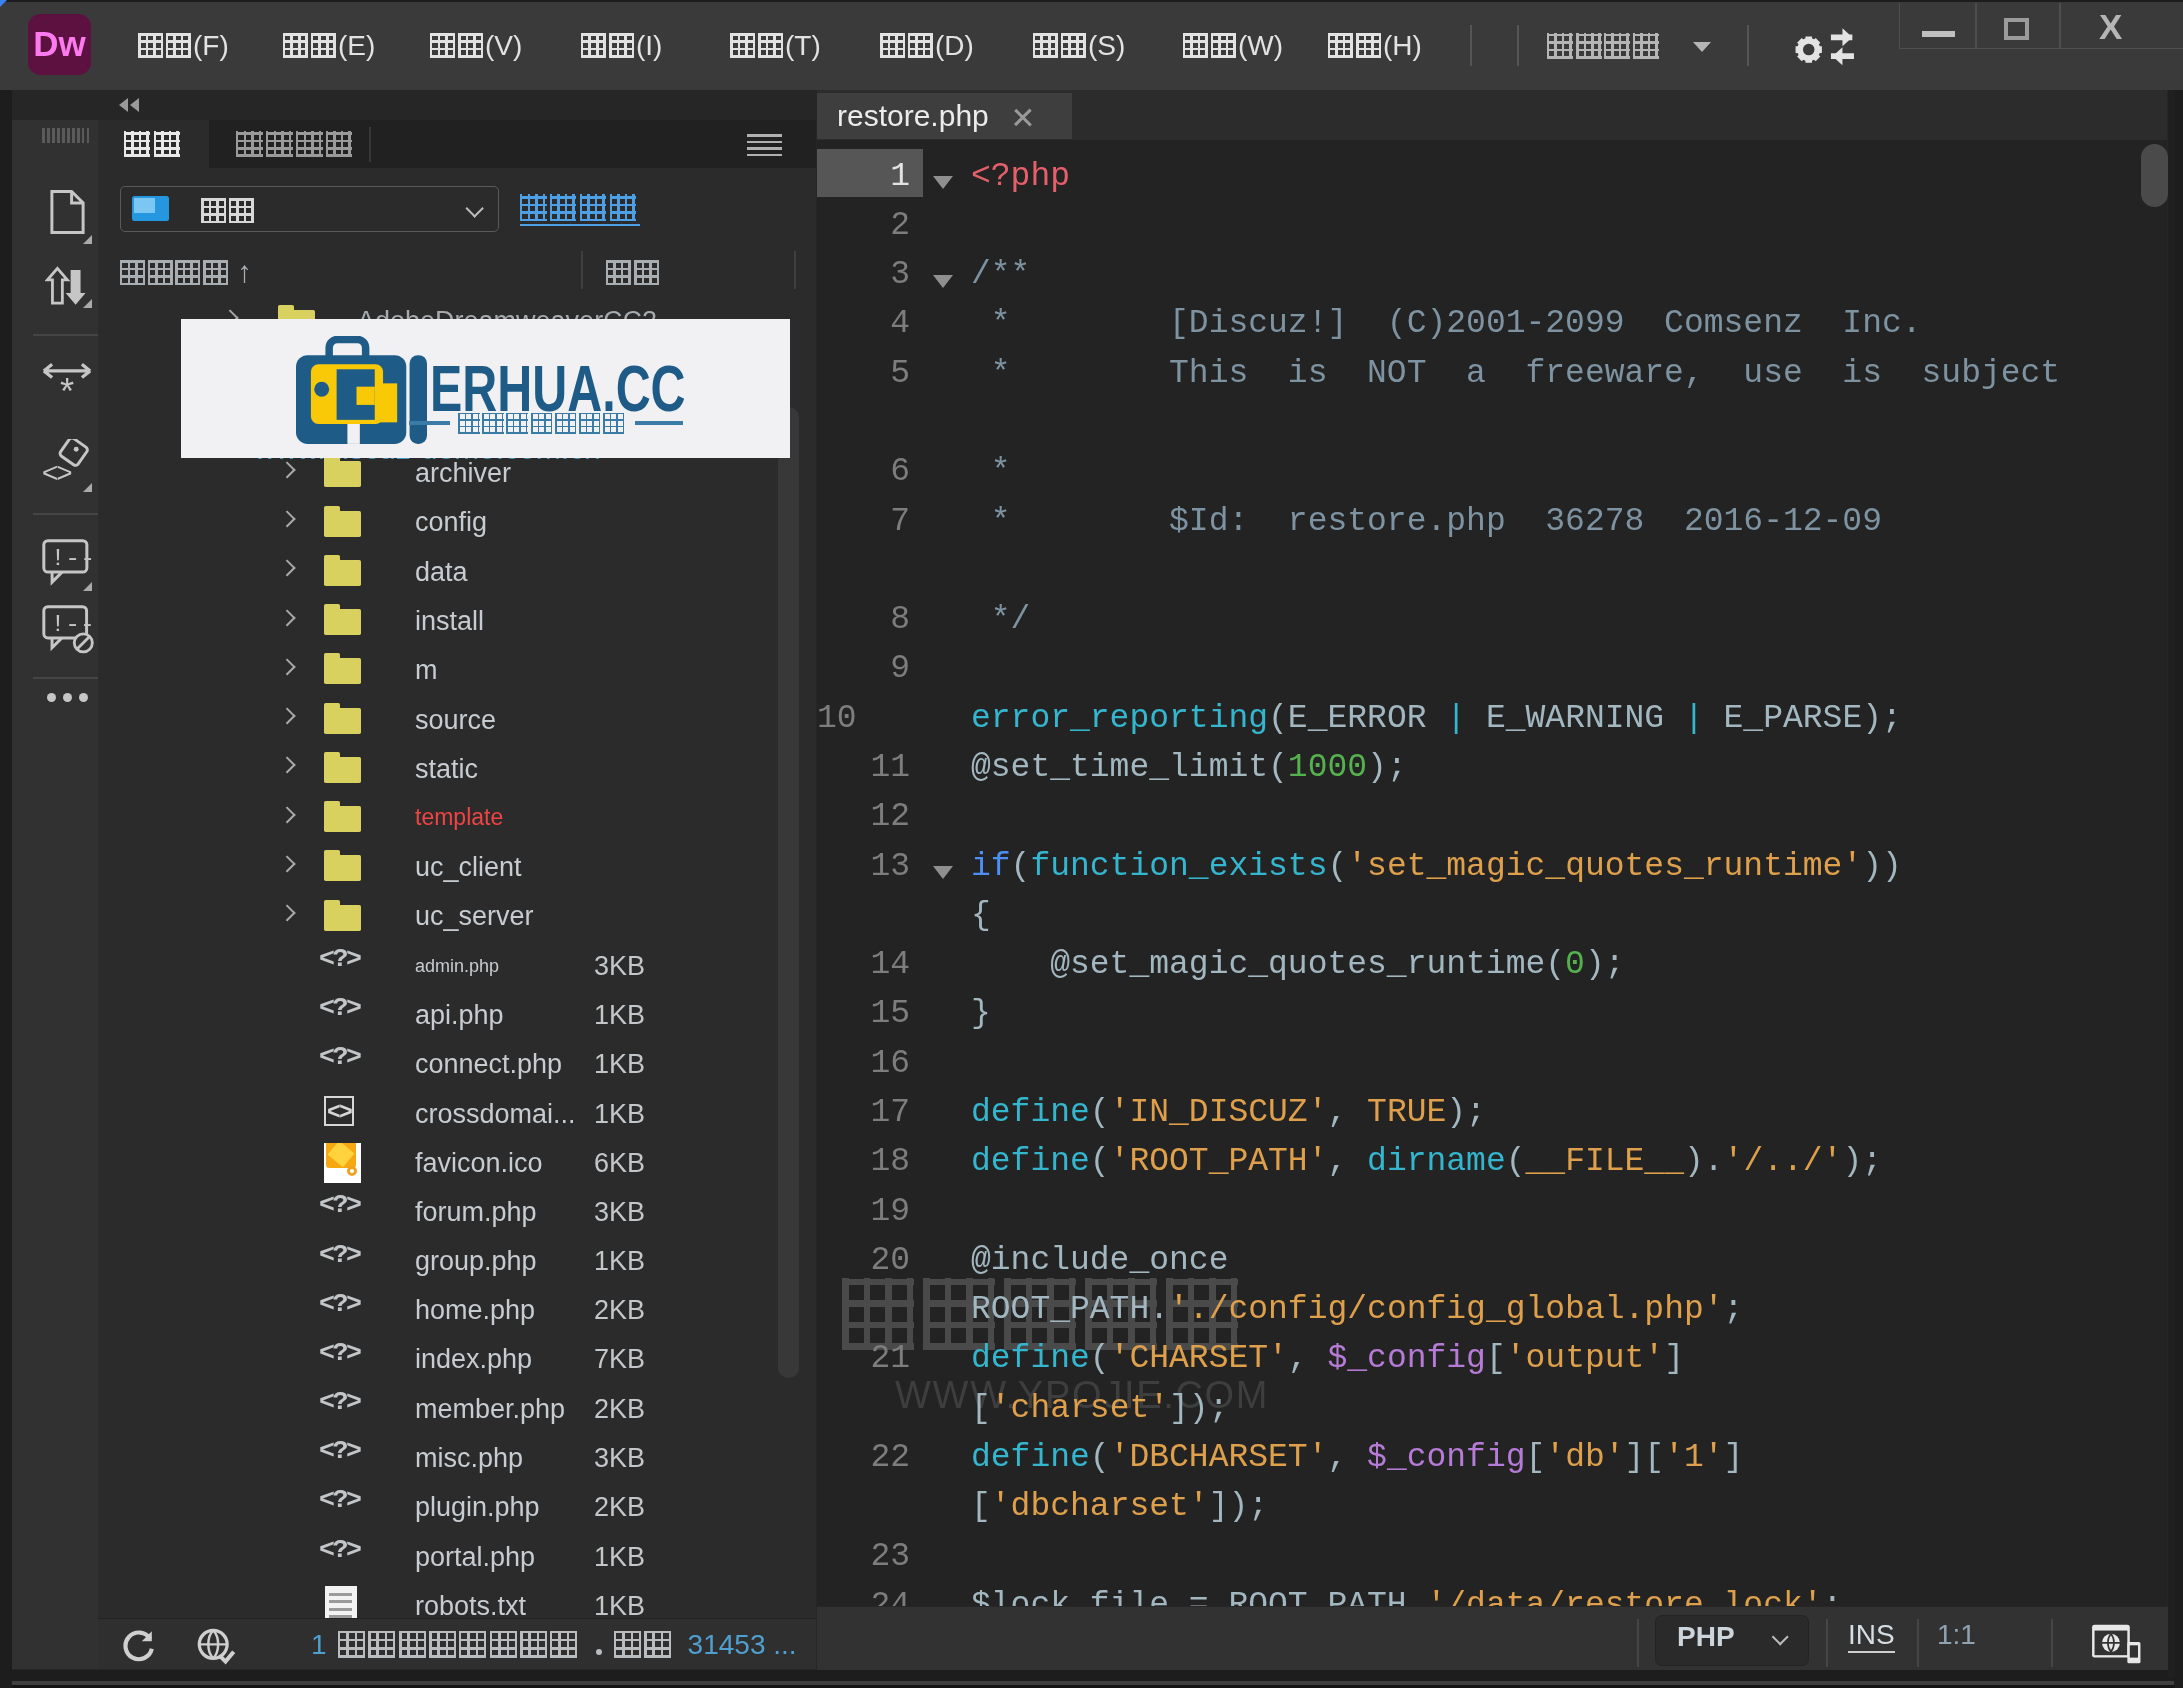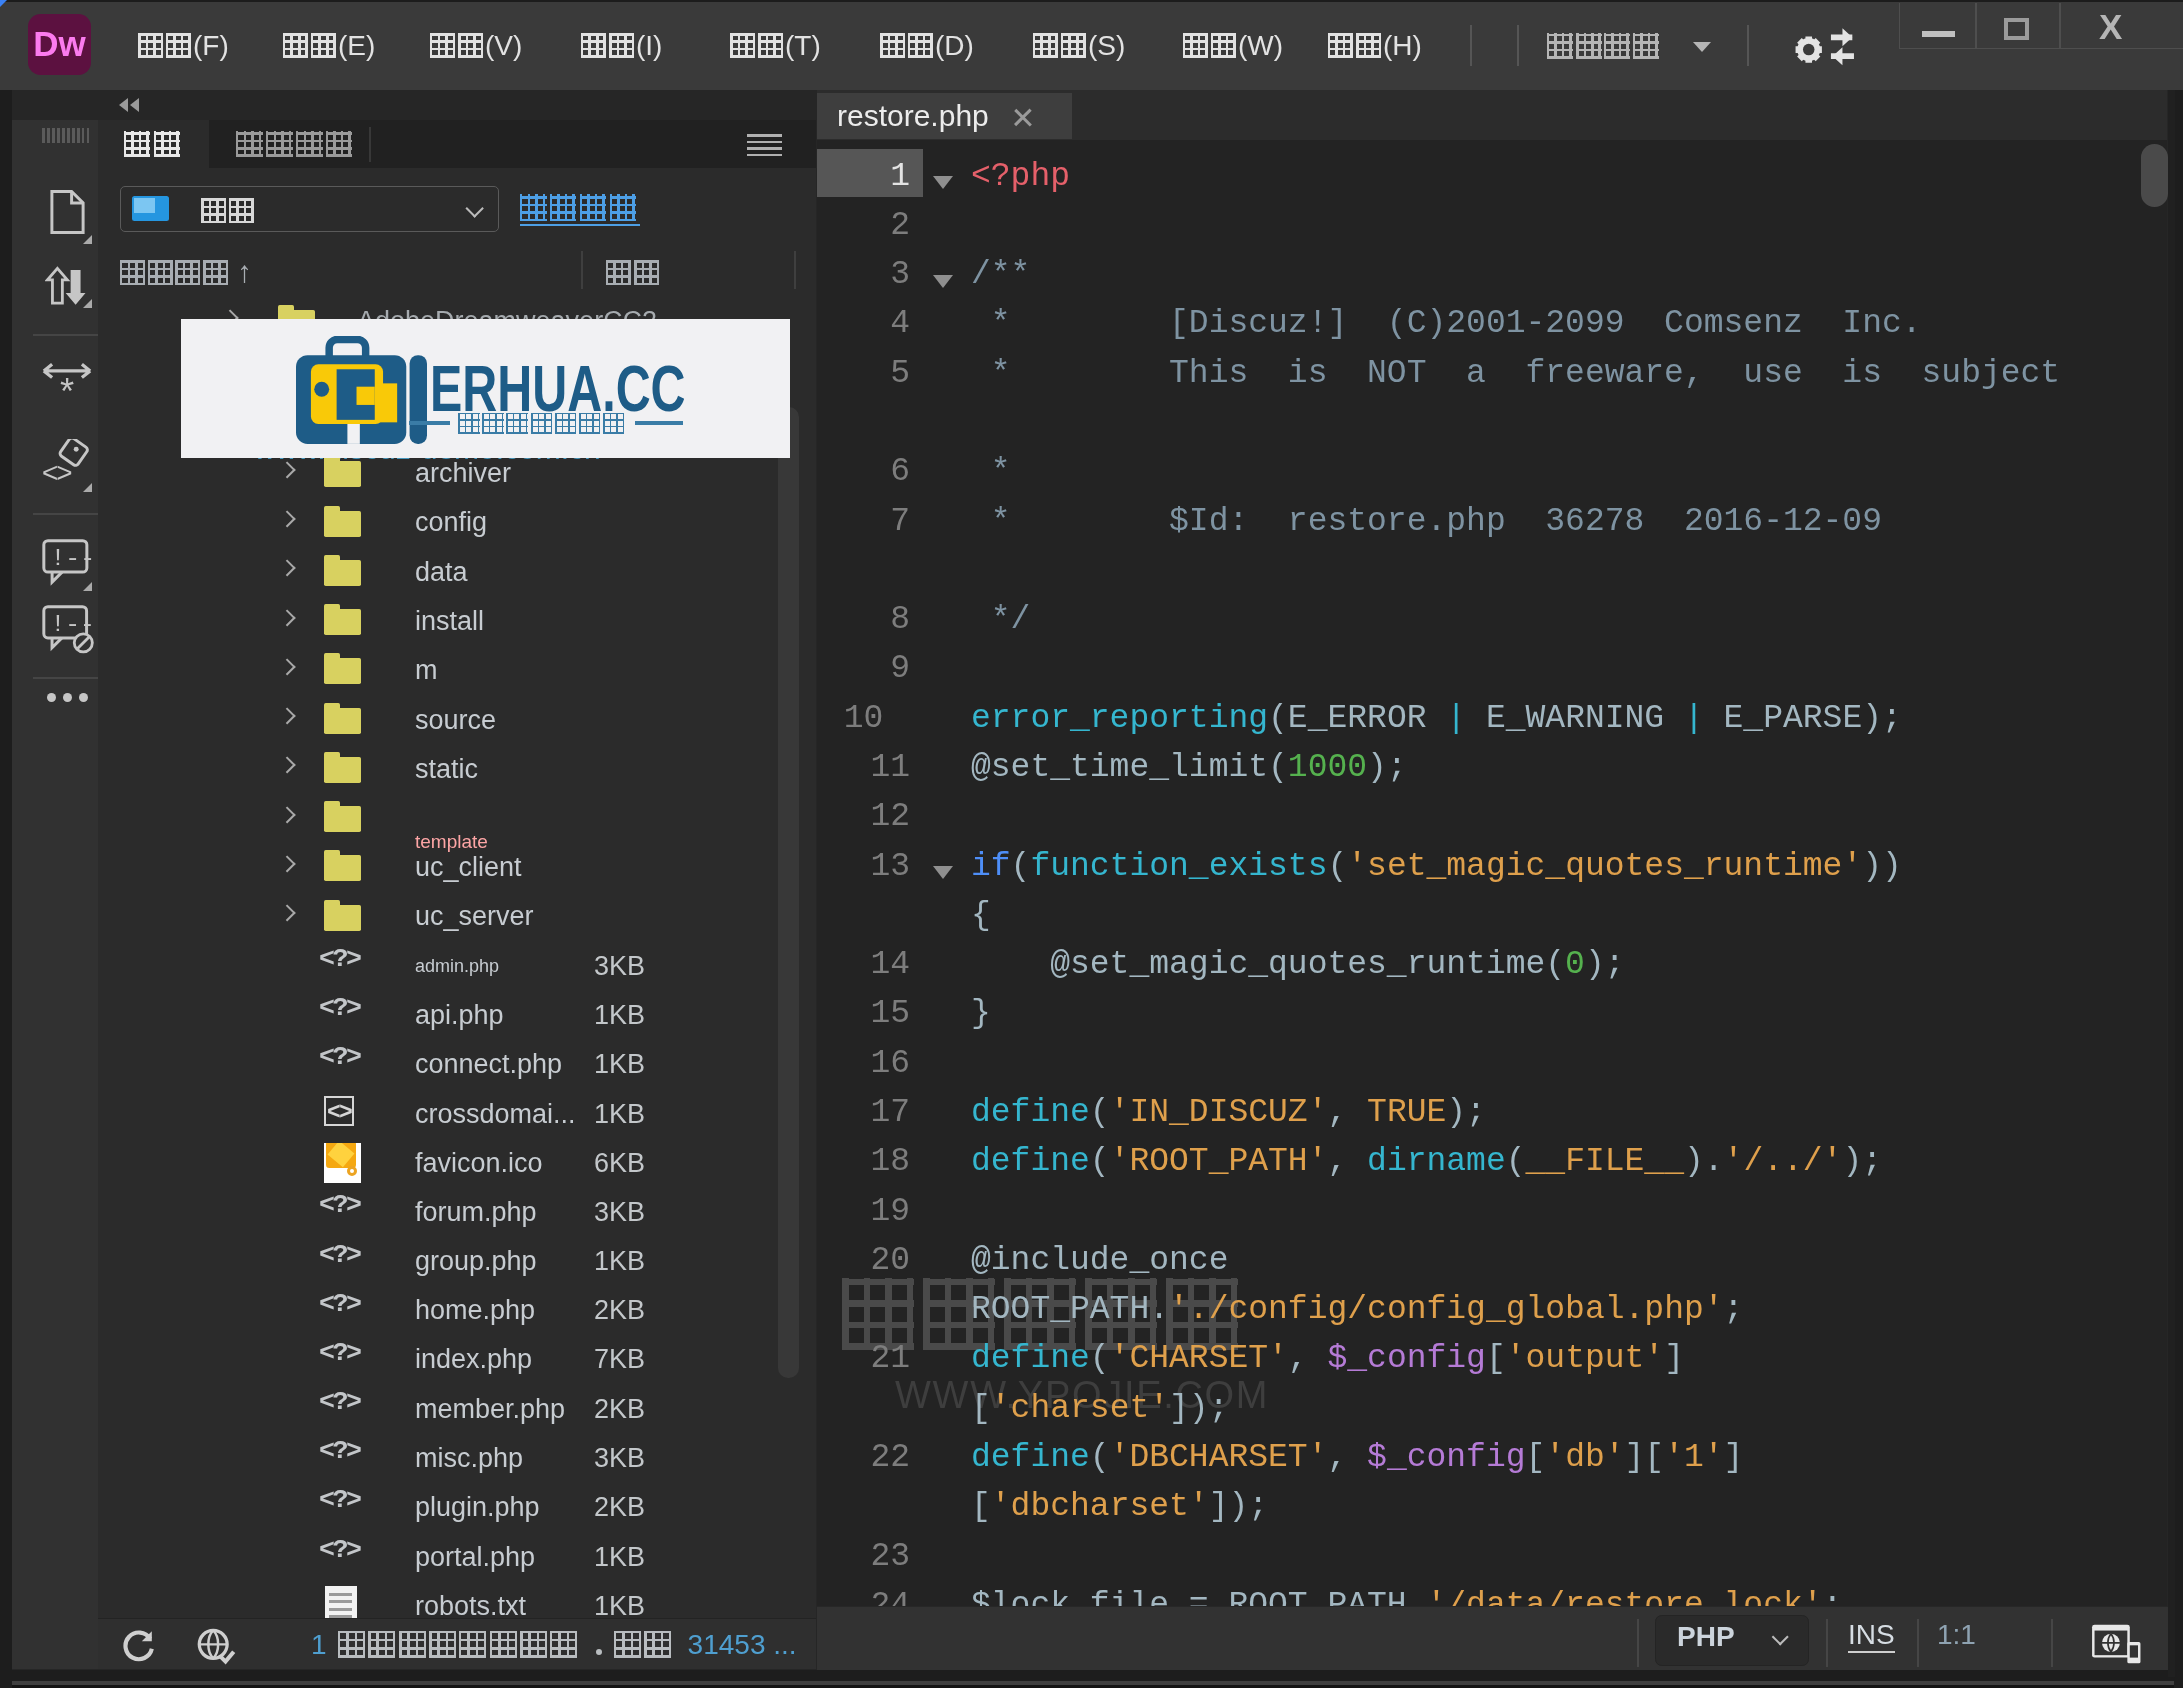--- a/index.html
+++ b/index.html
@@ -232,21 +232,21 @@
 <div style="position:absolute;left:415px;top:700px;height:40px;line-height:40px;color:#c7ccd1;font-size:27px;">source</div>
 <div style="position:absolute;left:281px;top:759px;width:12.4px;height:12.4px;border-right:2.9px solid #a9a9a9;border-top:2.9px solid #a9a9a9;transform:rotate(45deg);transform-origin:center;"></div>
 <div style="position:absolute;left:324px;top:757px;width:37px;height:26px;background:#d8d160;border-radius:1.7px;">
       <div style="position:absolute;left:0;top:-5px;width:16px;height:6.6px;background:#d8d160;border-radius:1.7px 1.7px 0 0;"></div>
     </div>
 <div style="position:absolute;left:415px;top:749px;height:40px;line-height:40px;color:#c7ccd1;font-size:27px;">static</div>
 <div style="position:absolute;left:281px;top:809px;width:12.4px;height:12.4px;border-right:2.9px solid #a9a9a9;border-top:2.9px solid #a9a9a9;transform:rotate(45deg);transform-origin:center;"></div>
 <div style="position:absolute;left:324px;top:806px;width:37px;height:26px;background:#d8d160;border-radius:1.7px;">
       <div style="position:absolute;left:0;top:-5px;width:16px;height:6.6px;background:#d8d160;border-radius:1.7px 1.7px 0 0;"></div>
     </div>
-<div style="position:absolute;left:415px;top:797px;height:40px;line-height:40px;color:#fca5a5;font-size:19px;margin-top:25px;">template</div>
+<div style="position:absolute;left:415px;top:797px;height:40px;line-height:40px;color:#ef4444;font-size:23px;">template</div>
 <div style="position:absolute;left:281px;top:858px;width:12.4px;height:12.4px;border-right:2.9px solid #a9a9a9;border-top:2.9px solid #a9a9a9;transform:rotate(45deg);transform-origin:center;"></div>
 <div style="position:absolute;left:324px;top:855px;width:37px;height:26px;background:#d8d160;border-radius:1.7px;">
       <div style="position:absolute;left:0;top:-5px;width:16px;height:6.6px;background:#d8d160;border-radius:1.7px 1.7px 0 0;"></div>
     </div>
 <div style="position:absolute;left:415px;top:847px;height:40px;line-height:40px;color:#c7ccd1;font-size:27px;">uc_client</div>
 <div style="position:absolute;left:281px;top:907px;width:12.4px;height:12.4px;border-right:2.9px solid #a9a9a9;border-top:2.9px solid #a9a9a9;transform:rotate(45deg);transform-origin:center;"></div>
 <div style="position:absolute;left:324px;top:905px;width:37px;height:26px;background:#d8d160;border-radius:1.7px;">
       <div style="position:absolute;left:0;top:-5px;width:16px;height:6.6px;background:#d8d160;border-radius:1.7px 1.7px 0 0;"></div>
     </div>
 <div style="position:absolute;left:415px;top:896px;height:40px;line-height:40px;color:#c7ccd1;font-size:27px;">uc_server</div>
@@ -368,21 +368,21 @@
 <div style="position:absolute;left:971px;top:305px;height:49px;line-height:49px;white-space:pre;font:33px 'Liberation Mono',monospace;"><span style="color:#7e93a2"> *        [Discuz!]  (C)2001-2099  Comsenz  Inc.</span></div>
 <div style="position:absolute;left:817px;top:355px;width:93px;height:49px;line-height:49px;text-align:right;color:#7d7d7d;font:33px 'Liberation Mono',monospace;">5</div>
 <div style="position:absolute;left:971px;top:355px;height:49px;line-height:49px;white-space:pre;font:33px 'Liberation Mono',monospace;"><span style="color:#7e93a2"> *        This  is  NOT  a  freeware,  use  is  subject</span></div>
 <div style="position:absolute;left:817px;top:453px;width:93px;height:49px;line-height:49px;text-align:right;color:#7d7d7d;font:33px 'Liberation Mono',monospace;">6</div>
 <div style="position:absolute;left:971px;top:453px;height:49px;line-height:49px;white-space:pre;font:33px 'Liberation Mono',monospace;"><span style="color:#7e93a2"> *</span></div>
 <div style="position:absolute;left:817px;top:503px;width:93px;height:49px;line-height:49px;text-align:right;color:#7d7d7d;font:33px 'Liberation Mono',monospace;">7</div>
 <div style="position:absolute;left:971px;top:503px;height:49px;line-height:49px;white-space:pre;font:33px 'Liberation Mono',monospace;"><span style="color:#7e93a2"> *        $Id:  restore.php  36278  2016-12-09</span></div>
 <div style="position:absolute;left:817px;top:601px;width:93px;height:49px;line-height:49px;text-align:right;color:#7d7d7d;font:33px 'Liberation Mono',monospace;">8</div>
 <div style="position:absolute;left:971px;top:601px;height:49px;line-height:49px;white-space:pre;font:33px 'Liberation Mono',monospace;"><span style="color:#7e93a2"> */</span></div>
 <div style="position:absolute;left:817px;top:650px;width:93px;height:49px;line-height:49px;text-align:right;color:#7d7d7d;font:33px 'Liberation Mono',monospace;">9</div>
-<div style="position:absolute;left:817px;top:700px;width:93px;height:49px;line-height:49px;text-align:center;color:#7d7d7d;font:33px 'Liberation Mono',monospace;">10</div>
+<div style="position:absolute;left:817px;top:700px;width:93px;height:49px;line-height:49px;text-align:left;color:#7d7d7d;font:33px 'Liberation Mono',monospace;">10</div>
 <div style="position:absolute;left:971px;top:700px;height:49px;line-height:49px;white-space:pre;font:33px 'Liberation Mono',monospace;"><span style="color:#35b6cf">error_reporting</span><span style="color:#a3b7c1">(E_ERROR </span><span style="color:#35b6cf">|</span><span style="color:#a3b7c1"> E_WARNING </span><span style="color:#35b6cf">|</span><span style="color:#a3b7c1"> E_PARSE);</span></div>
 <div style="position:absolute;left:817px;top:749px;width:93px;height:49px;line-height:49px;text-align:right;color:#7d7d7d;font:33px 'Liberation Mono',monospace;">11</div>
 <div style="position:absolute;left:971px;top:749px;height:49px;line-height:49px;white-space:pre;font:33px 'Liberation Mono',monospace;"><span style="color:#a3b7c1">@set_time_limit(</span><span style="color:#55b14e">1000</span><span style="color:#a3b7c1">);</span></div>
 <div style="position:absolute;left:817px;top:798px;width:93px;height:49px;line-height:49px;text-align:right;color:#7d7d7d;font:33px 'Liberation Mono',monospace;">12</div>
 <div style="position:absolute;left:817px;top:848px;width:93px;height:49px;line-height:49px;text-align:right;color:#7d7d7d;font:33px 'Liberation Mono',monospace;">13</div>
 <div style="position:absolute;left:933px;top:866px;width:0;height:0;border-left:10px solid transparent;border-right:10px solid transparent;border-top:13.3px solid #8f8f8f;"></div>
 <div style="position:absolute;left:971px;top:848px;height:49px;line-height:49px;white-space:pre;font:33px 'Liberation Mono',monospace;"><span style="color:#4e8ef7">if</span><span style="color:#a3b7c1">(</span><span style="color:#35b6cf">function_exists</span><span style="color:#a3b7c1">(</span><span style="color:#dfa04c">'set_magic_quotes_runtime'</span><span style="color:#a3b7c1">))</span></div>
 <div style="position:absolute;left:971px;top:897px;height:49px;line-height:49px;white-space:pre;font:33px 'Liberation Mono',monospace;"><span style="color:#a3b7c1">{</span></div>
 <div style="position:absolute;left:817px;top:946px;width:93px;height:49px;line-height:49px;text-align:right;color:#7d7d7d;font:33px 'Liberation Mono',monospace;">14</div>
 <div style="position:absolute;left:971px;top:946px;height:49px;line-height:49px;white-space:pre;font:33px 'Liberation Mono',monospace;"><span style="color:#a3b7c1">    @set_magic_quotes_runtime(</span><span style="color:#55b14e">0</span><span style="color:#a3b7c1">);</span></div>

